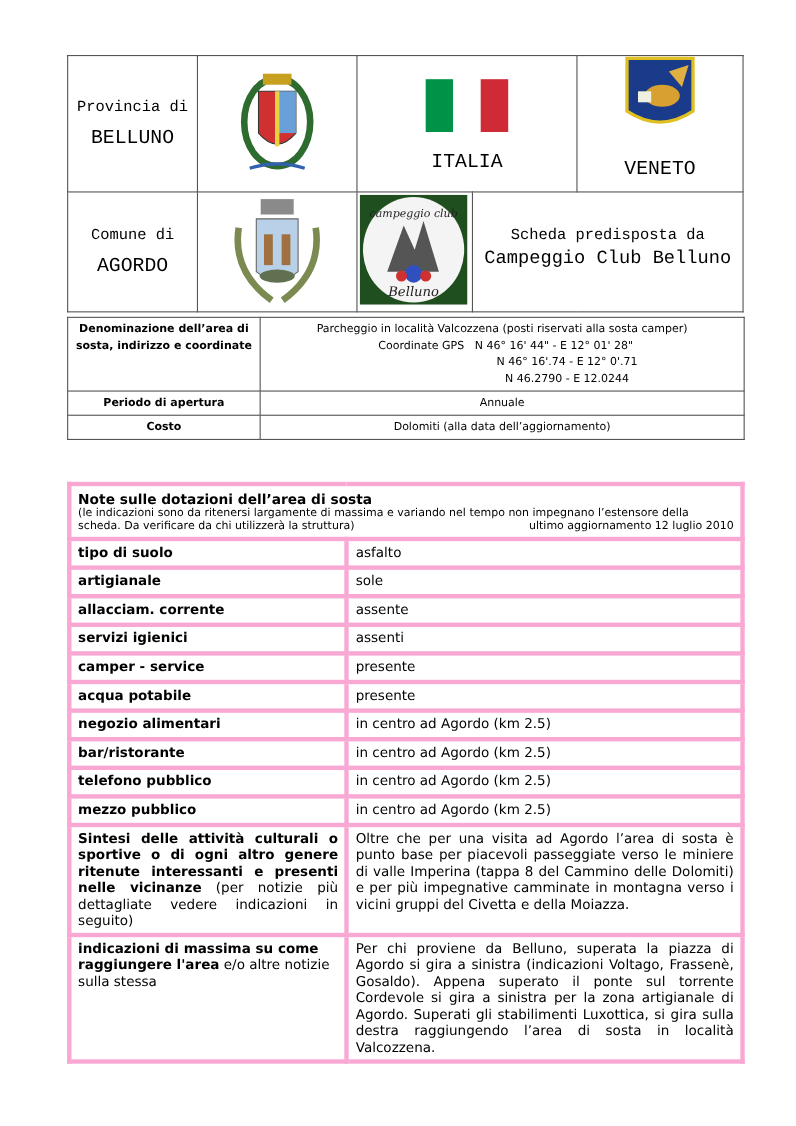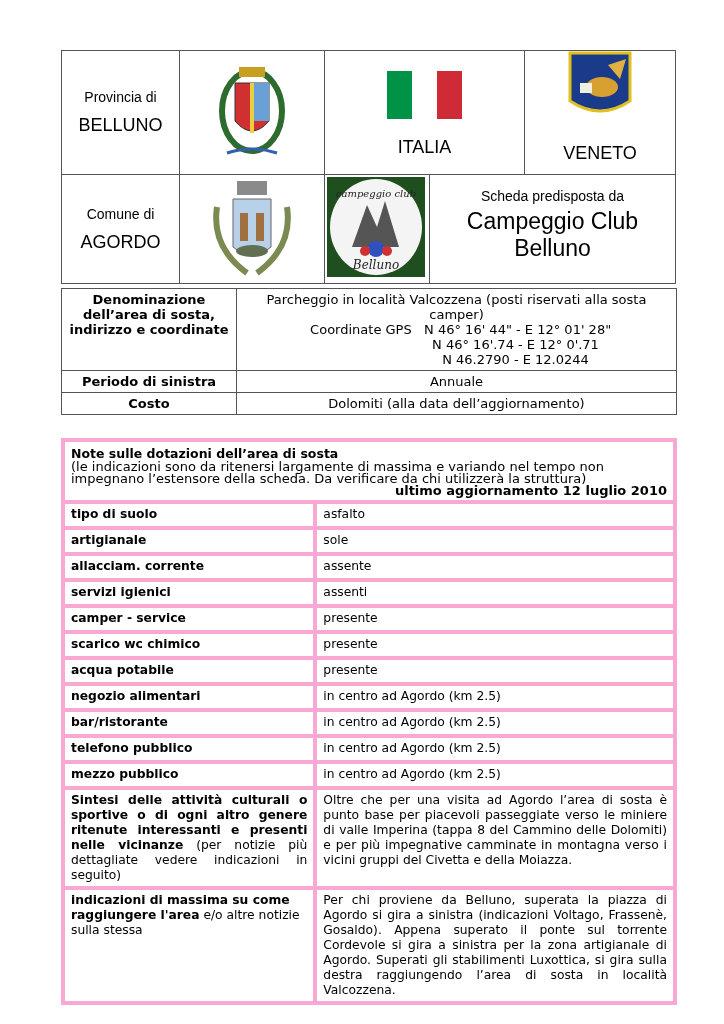--- a/index.html
+++ b/index.html
@@ -1,30 +1,30 @@
 <!DOCTYPE html>
 <html><head>
 <meta charset="utf-8">
 <style>
   html, body { margin:0; padding:0; background:#ffffff; }
   body { width:724px; height:1024px; position:relative; font-family:"DejaVu Sans", sans-serif; color:#000; overflow:hidden; }
   .hdr { position:absolute; left:61px; top:50px; width:615px; height:222px; border-collapse:collapse; }
   .hdr td { border:1px solid #555; padding:0; vertical-align:middle; }
-  .hl { font-family:Liberation Sans, sans-serif; text-align:center; }
+  .hl { font-family:Liberation Mono, monospace; text-align:center; }
   .small { font-size:14px; display:block; }
   .big { font-size:18px; display:block; margin-top:10px; }
-  .t1 { position:absolute; left:61px; top:288px; width:616px; border-collapse:collapse; font-size:13px; }
+  .t1 { position:absolute; left:61px; top:288px; width:616px; border-collapse:collapse; font-size:10px; }
   .t1 td { border:1px solid #555; padding:3px 6px; vertical-align:top; line-height:15px;text-align:center; }
   .t2 { position:absolute; left:61px; top:438px; width:616px; border-collapse:collapse; font-size:12.3px; }
   .t2 td { border:4px solid #f9a8d4; padding:3px 6px; vertical-align:top; line-height:15px; }
   .b { font-weight:bold; }
   .just { text-align:justify; }
   .note-title { font-size:12.5px; font-weight:bold; }
-  .note-sub { font-size:13px; line-height:12px; }
-  .upd { float:right; font-weight:bold; }
+  .note-sub { font-size:10px; line-height:12px; }
+  .upd { float:right; font-weight:normal; }
   .row td { height:16px; }
   .flag { display:inline-flex; width:76px; height:48px; }
   .flag span { flex:1; }
 </style>
 </head>
 <body>
 
 <table class="hdr">
   <tbody>
       <tr style="height:112px">
@@ -83,39 +83,39 @@
         <path d="M25 70 L40 28 L50 50 L58 24 L72 70 Z" fill="#555"></path>
         <circle cx="49" cy="72" r="8" fill="#3050c0"></circle>
         <circle cx="38" cy="74" r="5" fill="#d03030"></circle>
         <circle cx="60" cy="74" r="5" fill="#d03030"></circle>
         <text x="49" y="20" text-anchor="middle" font-size="10" font-style="italic" fill="#222" font-family="DejaVu Serif, serif">campeggio club</text>
         <text x="49" y="92" text-anchor="middle" font-size="12" font-style="italic" fill="#222" font-family="DejaVu Serif, serif">Belluno</text>
       </svg>
     </td>
     <td colspan="2" class="hl" style="vertical-align:middle">
       <span class="small" style="margin-top:-8px">Scheda predisposta da</span>
-      <span class="big" style="font-size:23px;margin-top:4px">Campeggio Club Belluno</span>
+      <span class="big" style="font-size:17px;margin-top:4px">Campeggio Club Belluno</span>
     </td>
   </tr>
 </tbody>
   </table>
 
 <table class="t1">
   <tbody>
       <tr>
     <td class="b just" style="width:162px">Denominazione dell’area di sosta, indirizzo e coordinate</td>
     <td>
       <div>Parcheggio in località Valcozzena (posti riservati alla sosta camper)</div>
       <div style="white-space:pre">  Coordinate GPS   N 46° 16' 44" - E 12° 01' 28"</div>
       <div style="padding-left:118px">N 46° 16'.74 - E 12° 0'.71</div>
       <div style="padding-left:118px">N 46.2790 - E 12.0244</div>
     </td>
   </tr>
   <tr>
-    <td class="b">Periodo di sinistra</td>
+    <td class="b">Periodo di apertura</td>
     <td>Annuale</td>
   </tr>
   <tr>
     <td class="b">Costo</td>
     <td>Dolomiti (alla data dell’aggiornamento)</td>
   </tr>
 </tbody>
   </table>
 
 <table class="t2">
@@ -143,24 +143,20 @@
       </tr>
   <tr class="row">
         <td class="b">servizi igienici</td>
         <td>assenti</td>
       </tr>
   <tr class="row">
         <td class="b">camper - service</td>
         <td>presente</td>
       </tr>
   <tr class="row">
-        <td class="b">scarico wc chimico</td>
-        <td>presente</td>
-      </tr>
-  <tr class="row">
         <td class="b">acqua potabile</td>
         <td>presente</td>
       </tr>
   <tr class="row">
         <td class="b">negozio alimentari</td>
         <td>in centro ad Agordo (km 2.5)</td>
       </tr>
   <tr class="row">
         <td class="b">bar/ristorante</td>
         <td>in centro ad Agordo (km 2.5)</td>

